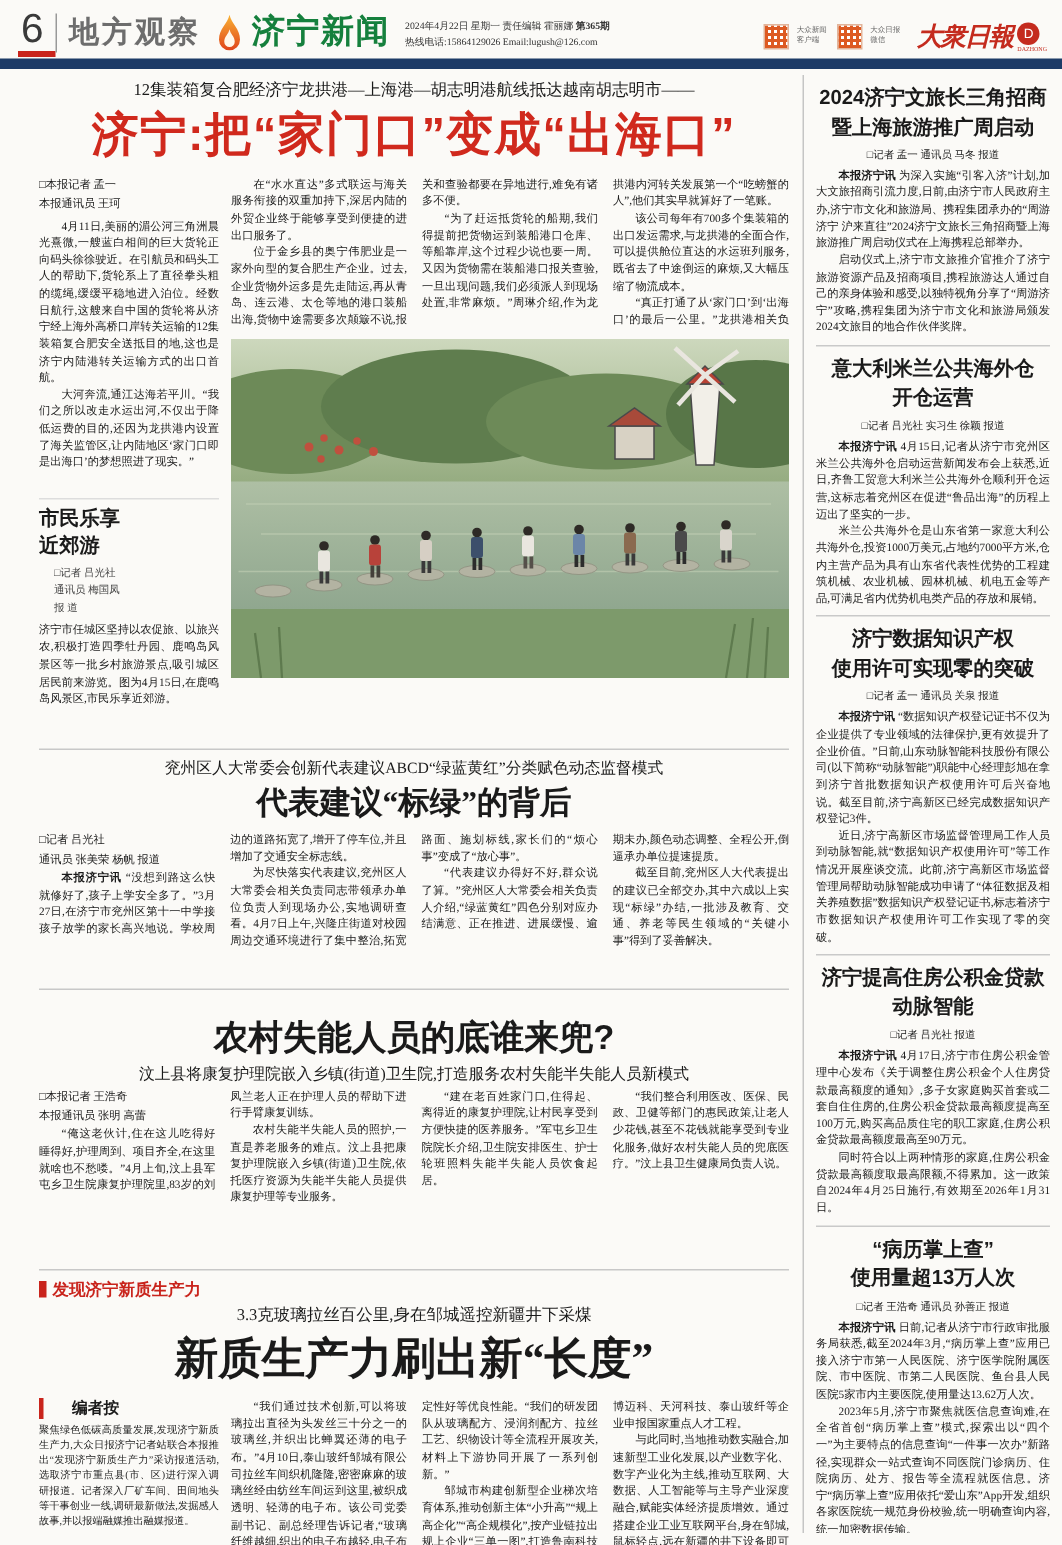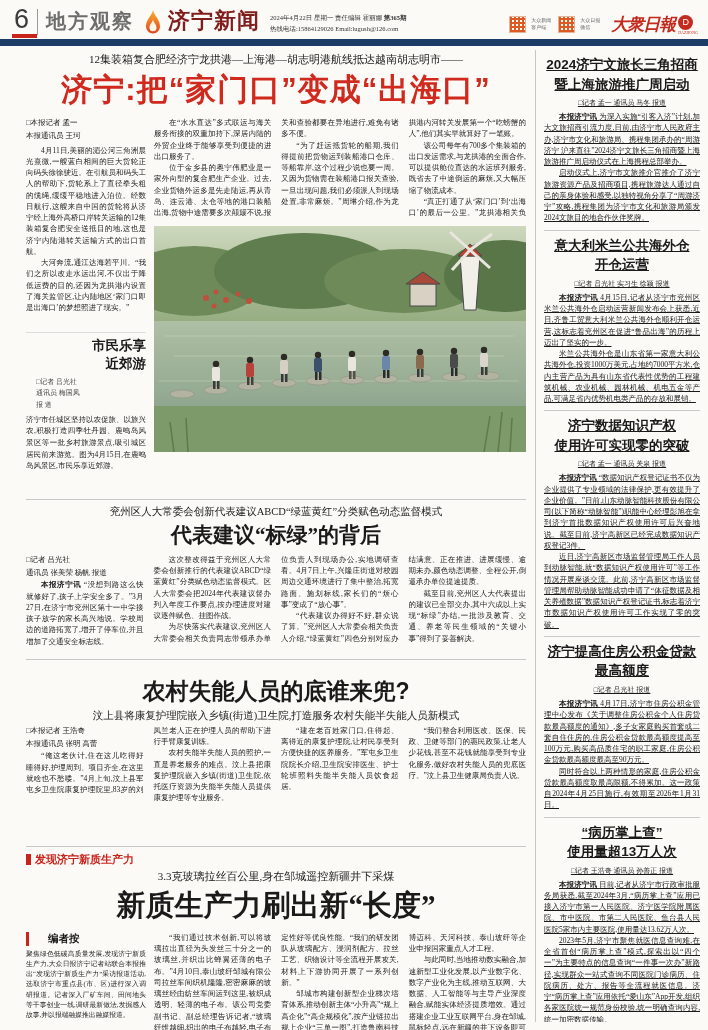--- a/index.html
+++ b/index.html
@@ -6,40 +6,40 @@
   html,body { width:708px; height:1030px; overflow:hidden; }
   body { background:#fbfaf7; color:#1a1a1a; font-family:"Liberation Serif","DejaVu Serif",serif; }
 
   
   .header { display:flex; align-items:flex-end; padding:5px 10px 0 12px; height:38px; }
   .pagenum { font-size:27px; line-height:1; color:#3a3a3a; padding:0 8px 1px 2px;
              border-bottom:4px solid #c9241c; font-family:"Liberation Sans",sans-serif; }
   .hsep { width:1px; height:26px; background:#999; margin:0 8px 3px 0; }
   .section-name { font-size:20px; font-weight:bold; color:#6d6d6d; letter-spacing:2px; margin:0 8px 3px 0; }
   .flame { width:22px; height:28px; margin:0 4px 1px 0; }
-  .paper-name { font-size:22px; font-weight:bold; color:#7f1d1d; letter-spacing:1px; margin:0 10px 2px 0; }
+  .paper-name { font-size:22px; font-weight:bold; color:#15803d; letter-spacing:1px; margin:0 10px 2px 0; }
   .meta { font-size:6.5px; color:#333; line-height:1.8; margin-bottom:3px; }
   .meta b { font-weight:bold; }
   .hright { margin-left:auto; display:flex; align-items:center; gap:5px; margin-bottom:2px; }
   .qr { width:17px; height:17px;
         background: repeating-linear-gradient(90deg,#dd5a22 0 2px,rgba(255,255,255,0) 2px 4px),
                     repeating-linear-gradient(0deg,#dd5a22 0 2px,#fff 2px 4px);
         border:1px solid #e2b49a; }
   .qrlabel { font-size:5px; color:#666; line-height:1.3; width:22px; }
   .masthead { display:flex; align-items:center; gap:3px; margin-left:4px; }
   .masthead-name { font-size:17px; font-weight:bold; color:#c42b1e; font-style:italic; letter-spacing:-1px; }
   .mlogo { width:15px; height:15px; border-radius:50%; background:#c42b1e; color:#fff;
            font-size:9px; text-align:center; line-height:15px; font-family:"Liberation Sans",sans-serif; }
   .mlogo-sub { font-size:4px; color:#c42b1e; text-align:center; }
   .topbar { height:7px; background:#1d3b67; margin-top:1px; }
 
   
   .content { display:flex; padding:4px 8px 0 26px; gap:9px; height:976px; }
   .left-zone { width:500px; flex:none; }
-  .sidebar { flex:1; border-left:1px solid #c5c5c5; padding-left:8px; overflow:hidden;text-decoration:underline; }
+  .sidebar { flex:1; border-left:1px solid #c5c5c5; padding-left:8px; overflow:hidden; }
 
   .kicker { text-align:center; font-size:11px; margin:2px 0; }
   .kicker-sm { text-align:center; font-size:10.5px; margin:2px 0; }
   .headline-red { text-align:center; color:#d0291d; font-size:31px; font-weight:bold;
                   font-family:"Liberation Sans",sans-serif; letter-spacing:1px; margin:1px 0 6px; }
   .headline-b1 { text-align:center; font-size:21px; font-weight:bold; margin:1px 0 5px; }
   .headline-b2 { text-align:center; font-size:23px; font-weight:bold;
                  font-family:"Liberation Sans",sans-serif; margin:16px 0 2px; }
   .headline-b3 { text-align:center; font-size:29px; font-weight:bold;
                  font-family:Liberation Serif, serif; margin:1px 0 6px; }
@@ -48,21 +48,21 @@
   .p { font-size:7.5px; line-height:1.5; text-align:justify; text-indent:2em; }
   .byl { font-size:7.5px; line-height:1.7; }
   .lead { font-weight:bold; }
 
   
   .m-body { display:flex; gap:8px; }
   .m-left { width:120px; flex:none; }
   .m-left-byline { margin-bottom:2px; }
   .m-left-text { height:182px; overflow:hidden; }
   .caption-box { margin-top:5px; border-top:1px solid #ddd; padding-top:4px; }
-  .cap-title { text-align:right; font-weight:bold; font-size:13.5px; line-height:1.4;
+  .cap-title { text-align:left; font-weight:bold; font-size:13.5px; line-height:1.4;
                white-space:pre-line; margin-bottom:3px; }
   .cap-byl { font-size:7px; color:#444; line-height:1.6; padding-left:10px; margin-bottom:3px; }
   .cap-text { font-size:7.5px; line-height:1.55; text-align:justify; height:80px; overflow:hidden; }
   .m-right { flex:1; }
   .m-cols { column-count:3; column-gap:10px; height:104px; overflow:hidden; }
   .photo-wrap { margin-top:5px; height:226px; }
   .photo-wrap svg { display:block; }
 
   .cols4 { column-count:4; column-gap:10px; overflow:hidden; }
   .cols3 { column-count:3; column-gap:10px; overflow:hidden; }
@@ -302,21 +302,20 @@
       <h2 class="headline-b1">代表建议“标绿”的背后</h2>
       <div class="cols4 a2-body">
         <div>
 
         <div class="byl">□记者 吕光社</div>
             <div class="byl">  通讯员 张美荣 杨帆 报道</div>
           </div>
         <p class="p"><b class="lead">本报济宁讯  </b><span>“没想到路这么快就修好了,孩子上学安全多了。”3月27日,在济宁市兖州区第十一中学接孩子放学的家长高兴地说。学校周边的道路拓宽了,增开了停车位,并且增加了交通安全标志线。</span></p>
         <div>
 
-        <p class="p">这次整改得益于兖州区人大常委会创新推行的代表建议ABCD“绿蓝黄红”分类赋色动态监督模式。区人大常委会把2024年代表建议督办列入年度工作要点,按办理进度对建议逐件赋色、挂图作战。</p>
             <p class="p">为尽快落实代表建议,兖州区人大常委会相关负责同志带领承办单位负责人到现场办公,实地调研查看。4月7日上午,兴隆庄街道对校园周边交通环境进行了集中整治,拓宽路面、施划标线,家长们的“烦心事”变成了“放心事”。</p>
             <p class="p">“代表建议办得好不好,群众说了算。”兖州区人大常委会相关负责人介绍,“绿蓝黄红”四色分别对应办结满意、正在推进、进展缓慢、逾期未办,颜色动态调整、全程公开,倒逼承办单位提速提质。</p>
             <p class="p">截至目前,兖州区人大代表提出的建议已全部交办,其中六成以上实现“标绿”办结,一批涉及教育、交通、养老等民生领域的“关键小事”得到了妥善解决。</p>
           </div>
       </div>
     </div>
 
     <hr class="sep">
 
     <div>
@@ -394,21 +393,21 @@
         <div class="s-byl">□记者 孟一 通讯员 关泉 报道</div>
         <p class="p"><b class="lead">本报济宁讯  </b><span>“数据知识产权登记证书不仅为企业提供了专业领域的法律保护,更有效提升了企业价值。”日前,山东动脉智能科技股份有限公司(以下简称“动脉智能”)职能中心经理彭旭在拿到济宁首批数据知识产权使用许可后兴奋地说。截至目前,济宁高新区已经完成数据知识产权登记3件。</span></p>
         <div>
 
         <p class="p">近日,济宁高新区市场监督管理局工作人员到动脉智能,就“数据知识产权使用许可”等工作情况开展座谈交流。此前,济宁高新区市场监督管理局帮助动脉智能成功申请了“体征数据及相关养殖数据”数据知识产权登记证书,标志着济宁市数据知识产权使用许可工作实现了零的突破。</p>
         </div>
       </div>
 
       <div class="s-art">
         <div class="s-h">济宁提高住房公积金贷款
-最高额度</div>
+动脉智能</div>
         <div class="s-byl">□记者 吕光社 报道</div>
         <p class="p"><b class="lead">本报济宁讯  </b><span>4月17日,济宁市住房公积金管理中心发布《关于调整住房公积金个人住房贷款最高额度的通知》,多子女家庭购买首套或二套自住住房的,住房公积金贷款最高额度提高至100万元,购买高品质住宅的职工家庭,住房公积金贷款最高额度最高至90万元。</span></p>
         <div>
 
         <p class="p">同时符合以上两种情形的家庭,住房公积金贷款最高额度取最高限额,不得累加。这一政策自2024年4月25日施行,有效期至2026年1月31日。</p>
         </div>
       </div>
 
       <div class="s-art">
         <div class="s-h">“病历掌上查”

